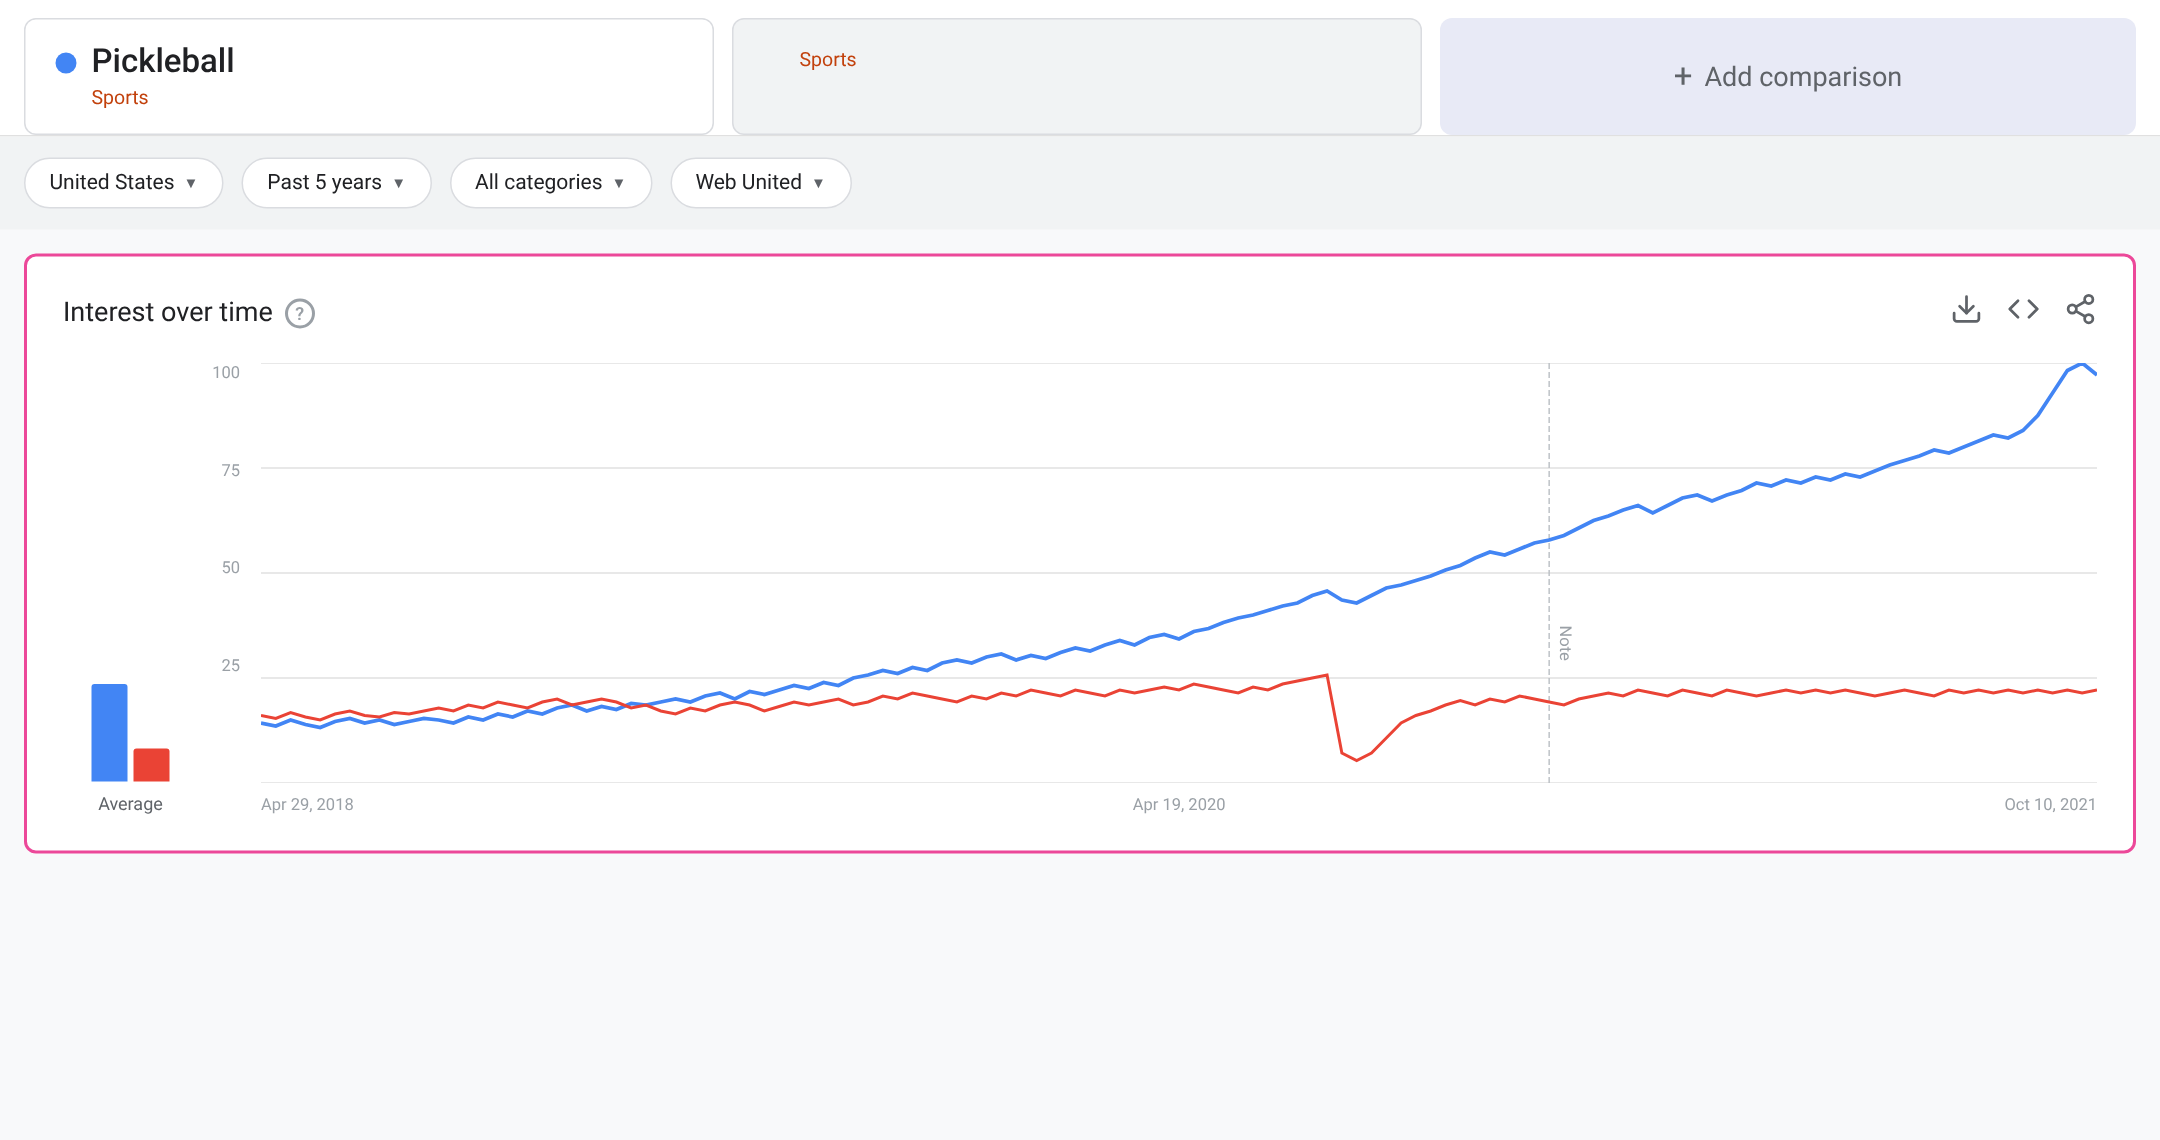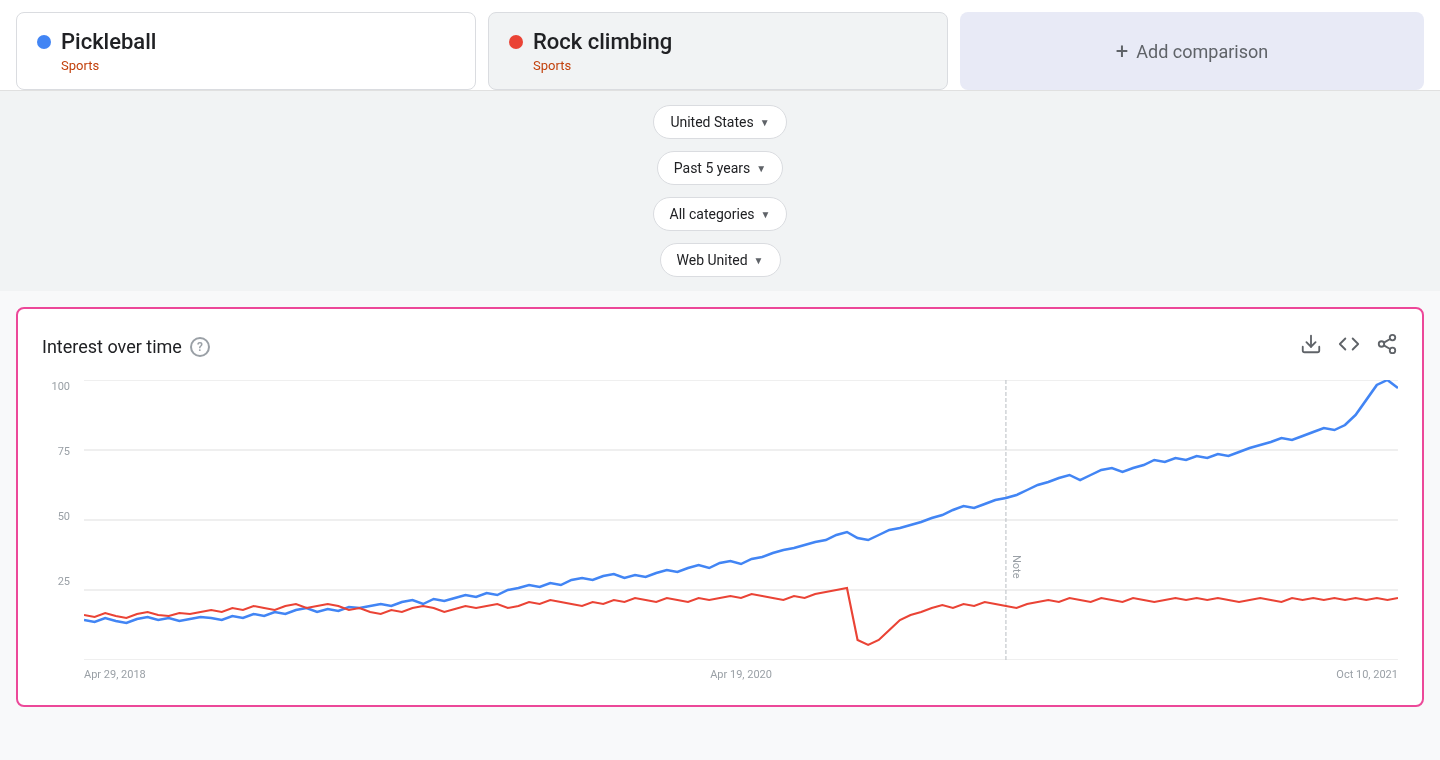--- a/index.html
+++ b/index.html
@@ -84,21 +84,20 @@
       color: #5f6368;
     }
 
     
     .filter-bar {
       background: #f1f3f4;
       padding: 14px 16px;
       display: flex;
       gap: 12px;
       align-items: center;
-      flex-direction: column;
     }
 
     .filter-dropdown {
       background: #fff;
       border: 1px solid #dadce0;
       border-radius: 20px;
       padding: 8px 16px;
       font-size: 14px;
       color: #202124;
       cursor: pointer;
@@ -258,24 +257,20 @@
 
     <div class="search-card">
       <div class="card-title">
         <span class="card-dot" style="background:#4285f4;"></span>
         <span>Pickleball</span>
       </div>
       <div class="card-subtitle">Sports</div>
     </div>
 
     <div class="search-card active">
-      <div class="card-title">
-        <span class="card-dot" style="background:#ea4335;"></span>
-        <span>Rock climbing</span>
-      </div>
       <div class="card-subtitle">Sports</div>
     </div>
 
     <div class="add-comparison-card">
       <span class="plus-icon">+</span>
       <span>Add comparison</span>
     </div>
   </div>
 </div>
 
@@ -325,20 +320,27 @@
             <circle cx="18" cy="19" r="3"></circle>
             <line x1="8.59" y1="13.51" x2="15.42" y2="17.49"></line>
             <line x1="15.41" y1="6.51" x2="8.59" y2="10.49"></line>
           </svg>
       </span>
     </div>
   </div>
 
   <div class="chart-container">
 
+    <div class="average-col">
+      <div class="avg-bars">
+        <div class="avg-bar-blue" style="height: 65px;"></div>
+        <div class="avg-bar-red" style="height: 22px;"></div>
+      </div>
+      <div class="avg-label">Average</div>
+    </div>
 
     <div class="main-chart">
       <div style="display:flex; gap:10px;">
 
         <div class="chart-y-labels" style="position:relative; height:280px; width:32px;">
           <span class="y-label" style="position:absolute;top:0;">100</span>
           <span class="y-label" style="position:absolute;top:65px;">75</span>
           <span class="y-label" style="position:absolute;top:130px;">50</span>
           <span class="y-label" style="position:absolute;top:195px;">25</span>
         </div>

